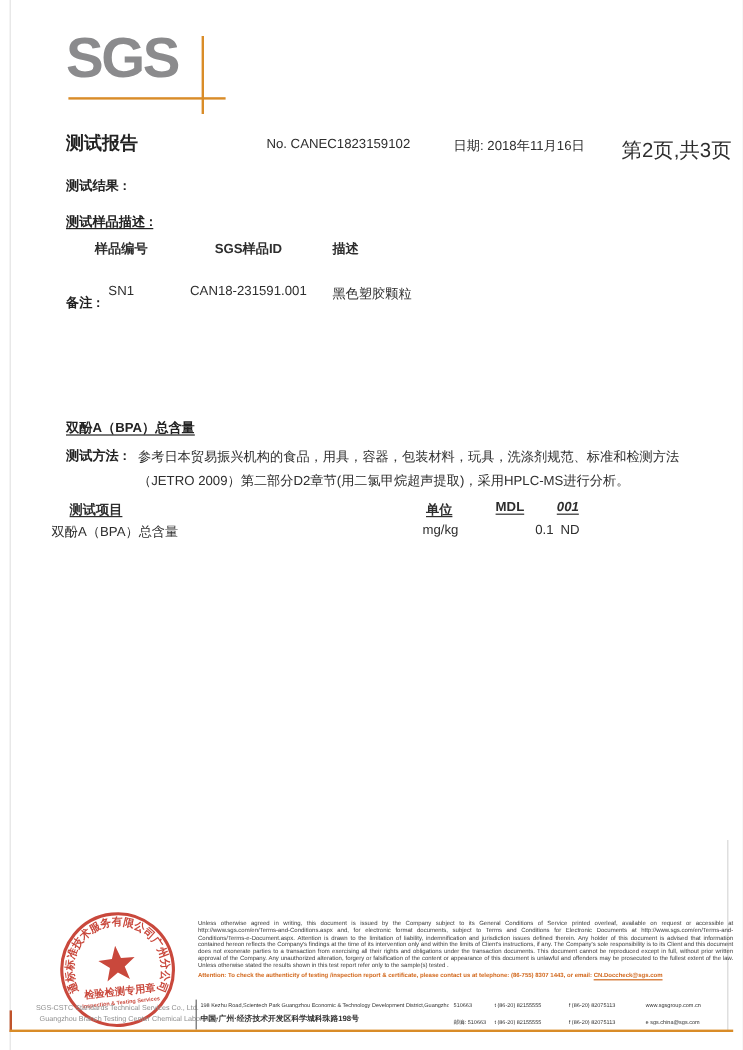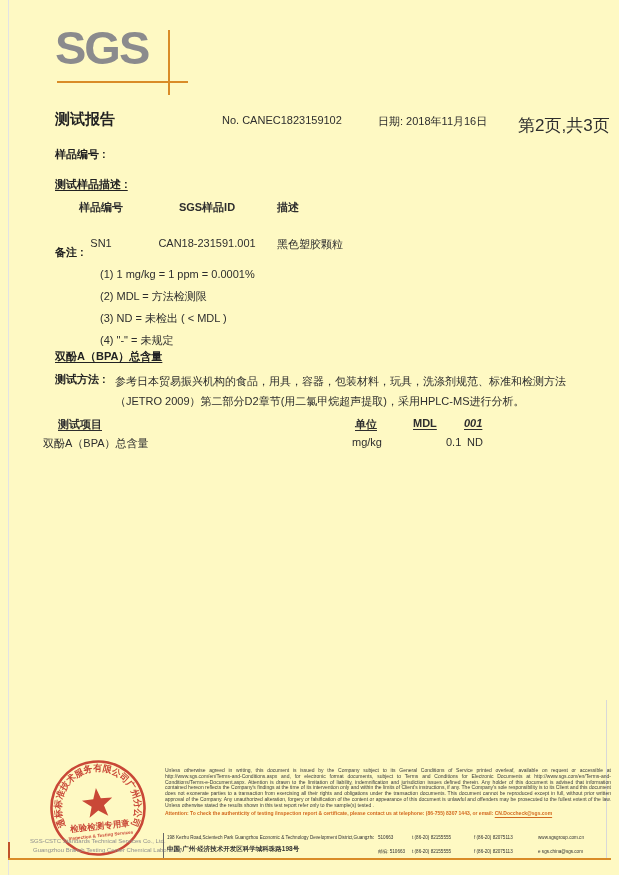--- a/index.html
+++ b/index.html
@@ -1,18 +1,18 @@
 <!DOCTYPE html>
 <html><head>
 <meta charset="utf-8">
 <style>
   * { margin:0; padding:0; box-sizing:border-box; }
   html,body { background:#e8e8e8; }
   .page {
-    position:relative; width:619px; height:875px; background:#fef9c3;
+    position:relative; width:619px; height:875px; background:#ffffff;
     font-family:"Liberation Sans","DejaVu Sans",sans-serif; color:#2e2e2e;
     margin:0 auto; overflow:hidden;
   }
   .abs { position:absolute; }
   .hairline-left { left:8px; top:0; width:1px; height:875px; background:#e3e3e3; }
   .hairline-right { left:606px; top:700px; width:1px; height:160px; background:#d8d8d8; }
 
   
   .logo-text { left:55px; top:24px; font-size:47px; font-weight:bold; color:#8b8b8d; letter-spacing:-2px; line-height:1; }
   .logo-hline { left:57px; top:81px; width:131px; height:2px; background:#d98c28; }
@@ -69,39 +69,33 @@
 
   <div class="abs logo-text">SGS</div>
   <div class="abs logo-hline"></div>
   <div class="abs logo-vline"></div>
 
   <div class="abs doc-title">测试报告</div>
   <div class="abs report-no">No. CANEC1823159102</div>
   <div class="abs report-date">日期: 2018年11月16日</div>
   <div class="abs report-page">第2页,共3页</div>
 
-  <div class="abs sec-label" style="left:55px; top:147px;">样品编号 :</div>
+  <div class="abs sec-label" style="left:55px; top:147px;">测试结果 :</div>
   <div class="abs sec-label u" style="left:55px; top:177px;">测试样品描述 :</div>
 
   <div class="abs sample-table">
     <div class="hd c-center">样品编号</div>
     <div class="hd c-center">SGS样品ID</div>
     <div class="hd c-left">描述</div>
     <div class="c-center">SN1</div>
     <div class="c-center">CAN18-231591.001</div>
     <div class="c-left">黑色塑胶颗粒</div>
   </div>
 
   <div class="abs sec-label" style="left:55px; top:245px;">备注 :</div>
-  <div class="abs notes">
-    <div>(1) 1 mg/kg = 1 ppm = 0.0001%</div>
-    <div>(2) MDL = 方法检测限</div>
-    <div>(3) ND = 未检出 ( &lt; MDL )</div>
-    <div>(4) "-" = 未规定</div>
-  </div>
 
   <div class="abs sec-label u" style="left:55px; top:349px;">双酚A（BPA）总含量</div>
   <div class="abs sec-label" style="left:55px; top:372px;">测试方法 :</div>
   <div class="abs method-text">参考日本贸易振兴机构的食品，用具，容器，包装材料，玩具，洗涤剂规范、标准和检测方法（JETRO 2009）第二部分D2章节(用二氯甲烷超声提取)，采用HPLC-MS进行分析。</div>
 
   <div class="abs rt rt-hd u" style="left:58px; top:417px;">测试项目</div>
   <div class="abs rt rt-hd u" style="left:355px; top:417px;">单位</div>
   <div class="abs rt rt-hd u" style="left:413px; top:417px;">MDL</div>
   <div class="abs rt rt-hd u italic" style="left:464px; top:417px;">001</div>
   <div class="abs rt" style="left:43px; top:436px;">双酚A（BPA）总含量</div>

